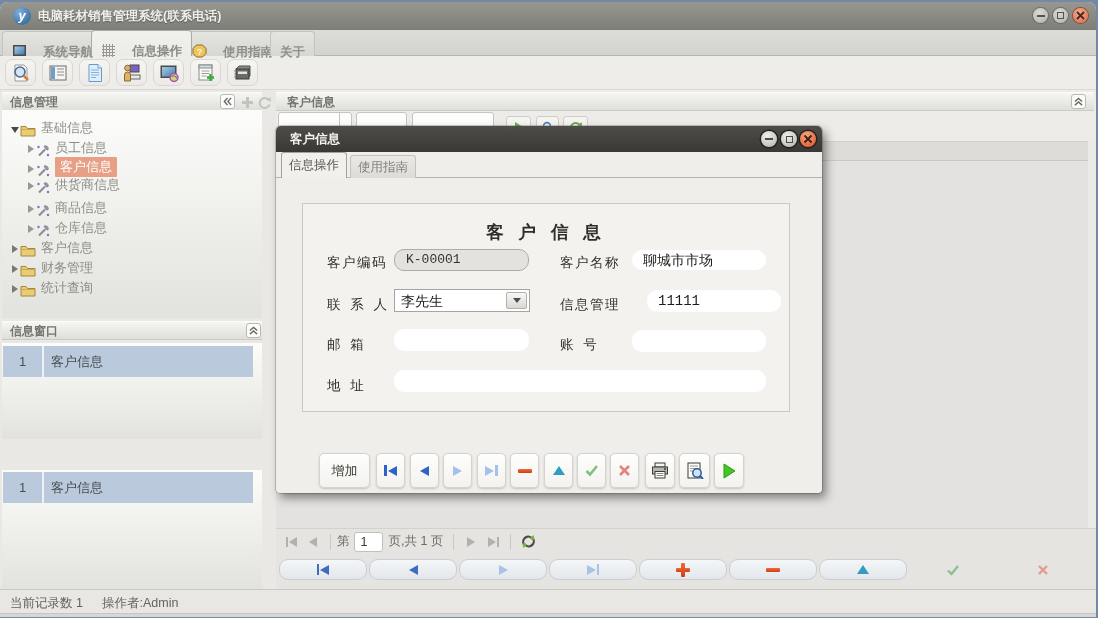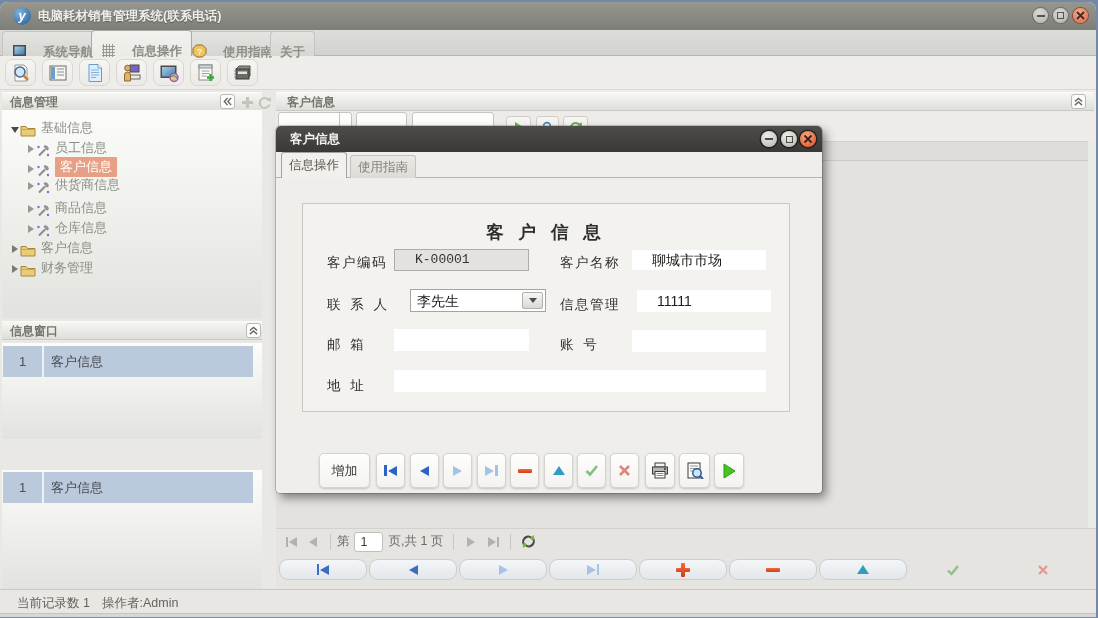--- a/index.html
+++ b/index.html
@@ -134,21 +134,21 @@
     background:linear-gradient(#eae9e6,#dcdbd8); border:1px solid #c4c2be; border-bottom:none;
     border-radius:3px 3px 0 0; display:flex; align-items:center; z-index:1; }
   .dtab.active { height:26px; background:#f1f0ed; border-color:#a4a29e; color:#55554f; z-index:2; }
 
   #dlg-body { position:absolute; left:0; top:52px; width:100%; height:315px; }
   #groupbox { position:absolute; left:26px; top:25px; width:488px; height:209px;
     background:#f3f2ef; border:1px solid #cbc8c3; }
   #form-title { position:absolute; left:0; top:16px; width:100%; text-align:center;
     font-size:17.5px; font-weight:bold; color:#2e2e2a; letter-spacing:5px; }
   .flabel { position:absolute; font-size:13.5px; color:#2f2f2b; letter-spacing:1.5px; word-spacing:3px; white-space:pre; }
-  .ffield { position:absolute; background:#fff; font-size:14px; color:#1c1c1a; line-height:21px; padding-left:20px; white-space:pre; }
+  .ffield { position:absolute; background:#fff; font-size:14px; color:#1c1c1a; line-height:21px; padding-left:11px; white-space:pre;border-radius:10px; }
   .ffield.ro { background:#e3e2df; border:1px solid #aeaca8; font-size:13px; color:#33332f; font-family:"Liberation Mono", monospace; }
   #combo { position:absolute; background:#fff; border:1px solid #a6a4a0; }
   #combo .val { position:absolute; left:6px; top:1px; font-size:14px; color:#1c1c1a; line-height:20px; }
   #combo-btn { position:absolute; right:2px; top:2px; width:21px; height:17px;
     background:linear-gradient(#f7f7f5,#d8d8d4); border:1px solid #b2b0ac; border-radius:2px;
     display:flex; align-items:center; justify-content:center; }
   #combo-btn .car { width:0; height:0; border-left:4px solid transparent; border-right:4px solid transparent; border-top:5px solid #4c4c48; }
 
   .dlg-btn { position:absolute; top:275px; height:35px; background:linear-gradient(#fefefc,#f3f2ef);
     border:1px solid #d5d3cf; border-radius:5px; box-shadow:0 1px 2px rgba(120,118,114,.35);
@@ -376,20 +376,29 @@
           <span class="tlabel">客户信息</span>
         </div>
         <div class="trow" style="top:147px;">
           <span style="width:8px;"></span>
             <span class="caret"><span class="car-right" style="border-left-color:#7a7a74;"></span></span>
           <svg class="ticon-folder" width="16" height="13" viewBox="0 0 16 13">
               <path d="M1 2.5 h5 l1.5 2 h7.5 v7.5 h-14 z" fill="#e8cd76" stroke="#a8863c"></path>
               <path d="M1 5.5 h14" stroke="#c8a852" stroke-width="1"></path>
             </svg>
           <span class="tlabel">财务管理</span>
+        </div>
+        <div class="trow" style="top:167px;">
+          <span style="width:8px;"></span>
+            <span class="caret"><span class="car-right" style="border-left-color:#7a7a74;"></span></span>
+          <svg class="ticon-folder" width="16" height="13" viewBox="0 0 16 13">
+              <path d="M1 2.5 h5 l1.5 2 h7.5 v7.5 h-14 z" fill="#e8cd76" stroke="#a8863c"></path>
+              <path d="M1 5.5 h14" stroke="#c8a852" stroke-width="1"></path>
+            </svg>
+          <span class="tlabel">统计查询</span>
         </div>
       </div>
 
       <div class="phead" style="top:231px;">
         <span>信息窗口</span>
         <div class="collapse-btn" style="left:244px;">
           <svg width="9" height="9" viewBox="0 0 10 10">
               <path d="M1 5 L5 1.5 L9 5 M1 9 L5 5.5 L9 9" stroke="#6a6a64" stroke-width="1.6" fill="none"></path>
             </svg>
         </div>
@@ -518,21 +527,21 @@
         <div class="nbtn flat" style="left:723px;">
             <svg width="12" height="12" viewBox="0 0 12 12">
               <path d="M2 2 L10 10 M10 2 L2 10" stroke="#e39a94" stroke-width="2.4"></path>
             </svg>
           </div>
       </div>
     </div>
   </div>
 
   <div id="statusbar">
-    <span class="txt" style="left:17px;">当前记录数 1</span>
+    <span class="txt" style="left:10px;">当前记录数 1</span>
     <span class="txt" style="left:102px;">操作者:Admin</span>
     <div id="status-strip"></div>
   </div>
 </div>
 
 <div id="dialog">
   <div id="dlg-head">
     <span id="dlg-title">客户信息</span>
     <div class="dbtn min">
         <div class="bar"></div>
@@ -561,29 +570,29 @@
     <div id="groupbox">
       <div id="form-title">客 户 信 息</div>
 
       <div class="flabel" style="left:24px; top:50px;">客户编码</div>
       <div class="ffield ro" style="left:91px; top:45px; width:135px; height:22px; line-height:20px;">K-00001</div>
 
       <div class="flabel" style="left:257px; top:50px;">客户名称</div>
       <div class="ffield" style="left:329px; top:46px; width:134px; height:20px;">聊城市市场</div>
 
       <div class="flabel" style="left:24px; top:92px;">联 系 人</div>
-      <div id="combo" style="left:91px; top:85px; width:136px; height:23px;margin-left:16px;">
+      <div id="combo" style="left:91px; top:85px; width:136px; height:23px;">
         <span class="val">李先生</span>
         <span id="combo-btn">
             <span class="car"></span>
           </span>
       </div>
 
       <div class="flabel" style="left:257px; top:92px;">信息管理</div>
-      <div class="ffield" style="left:334px; top:86px; width:134px; height:22px; line-height:22px;">11111</div>
+      <div class="ffield" style="left:344px; top:86px; width:134px; height:22px; line-height:22px;font-family:Liberation Mono, monospace;">11111</div>
 
       <div class="flabel" style="left:24px; top:132px;">邮 箱</div>
       <div class="ffield" style="left:91px; top:125px; width:135px; height:22px;"></div>
 
       <div class="flabel" style="left:257px; top:132px;">账 号</div>
       <div class="ffield" style="left:329px; top:126px; width:134px; height:22px;"></div>
 
       <div class="flabel" style="left:24px; top:173px;">地 址</div>
       <div class="ffield" style="left:91px; top:166px; width:372px; height:22px;"></div>
     </div>

